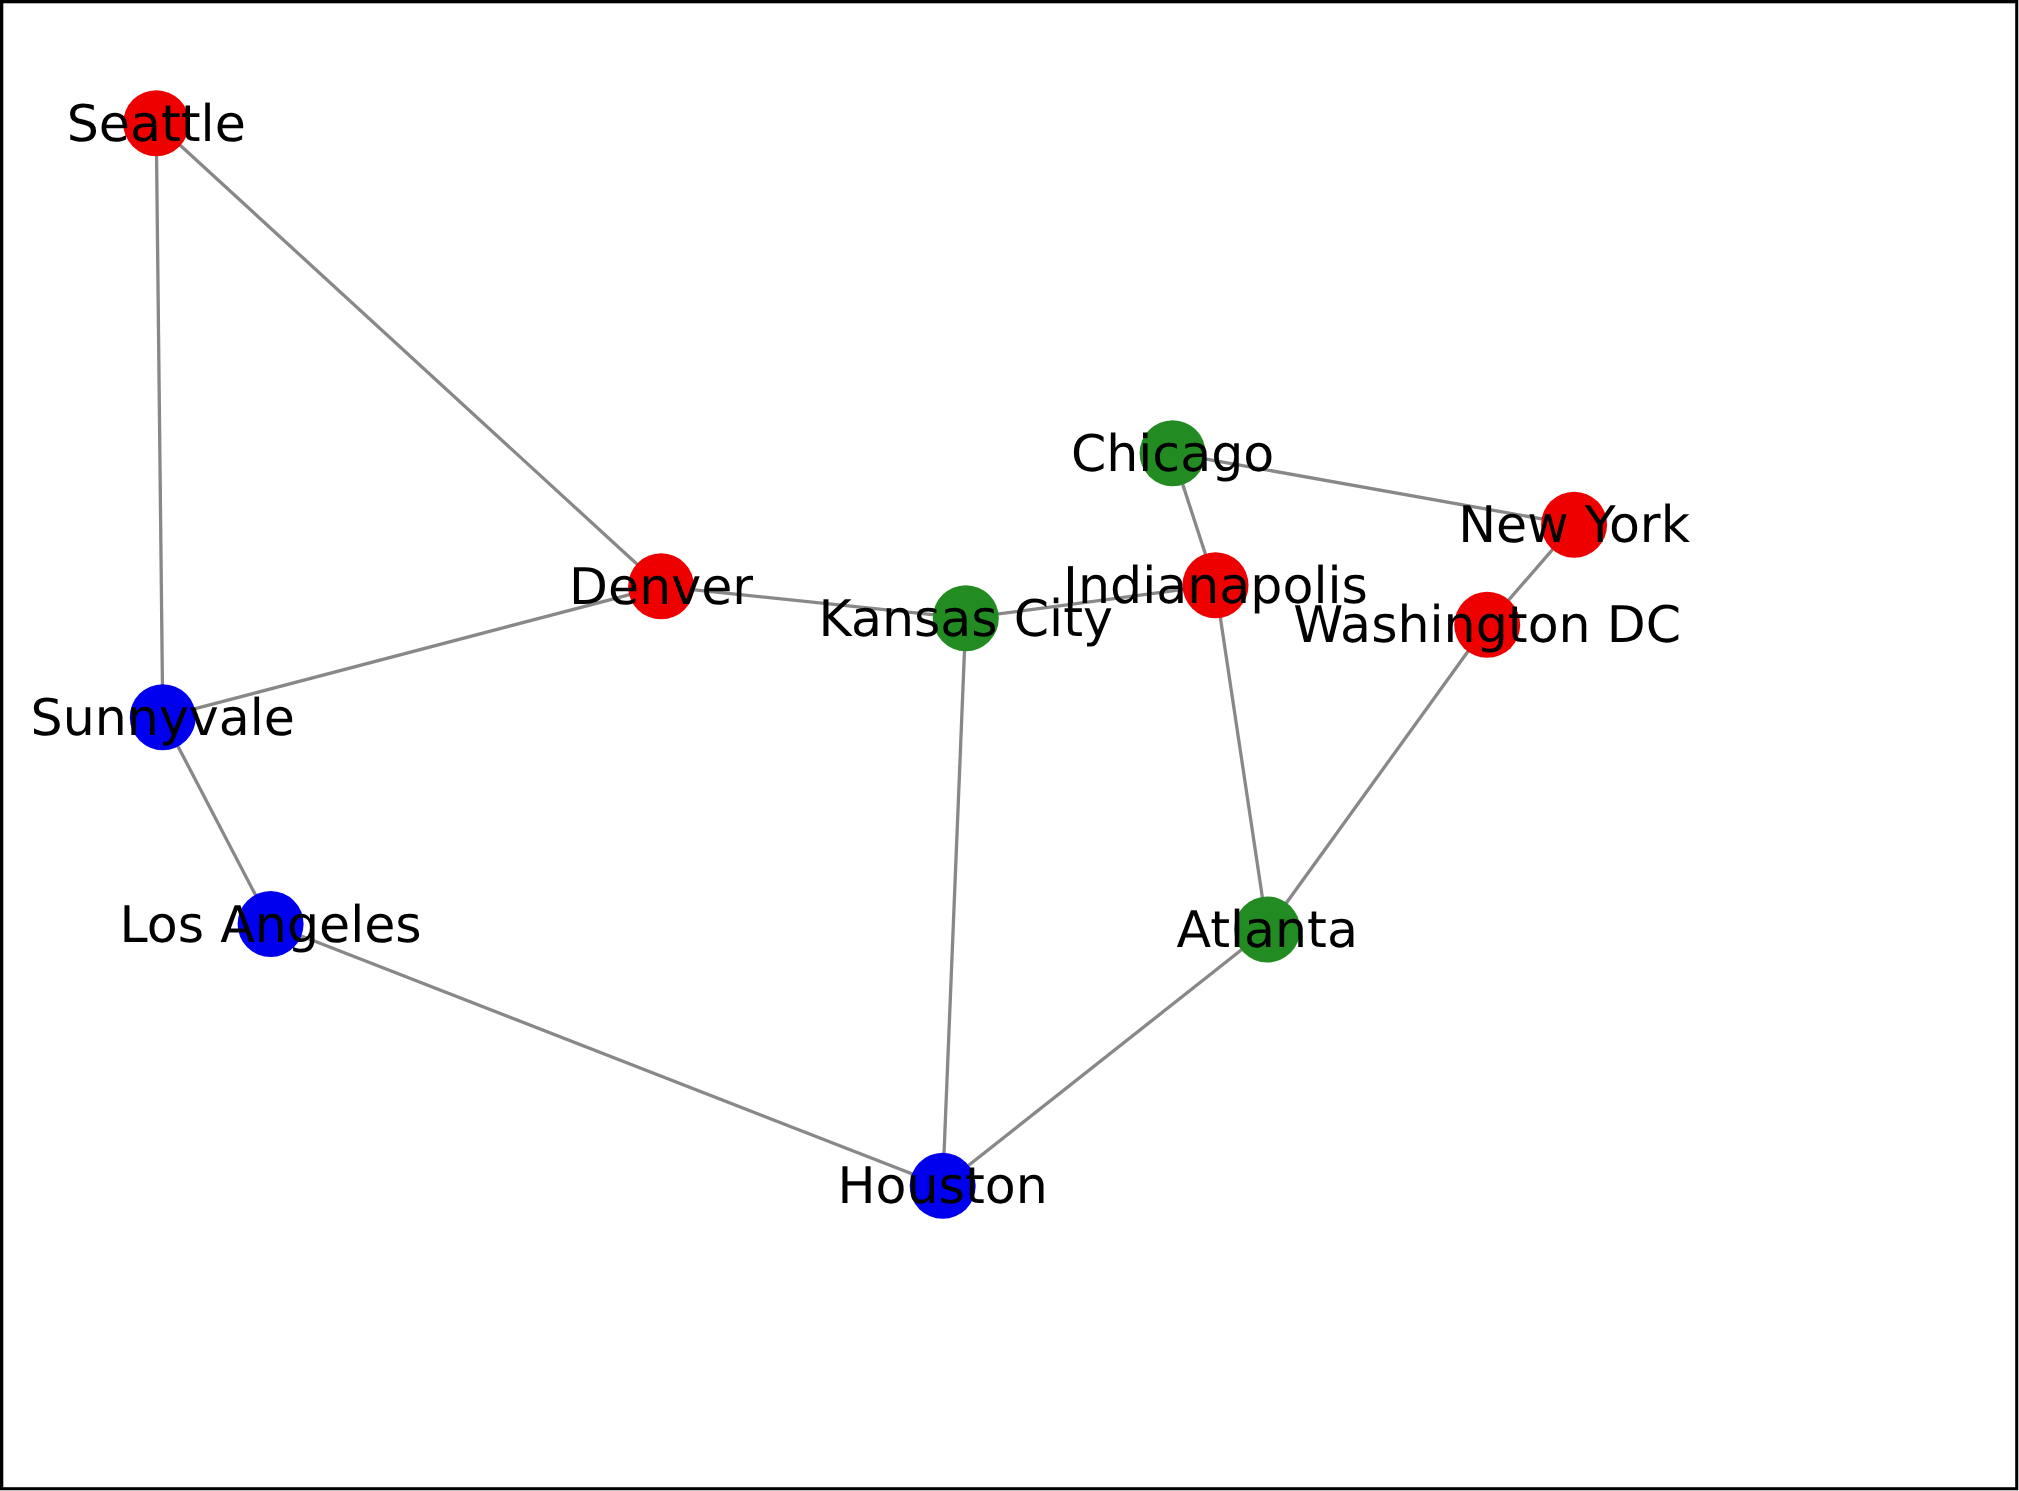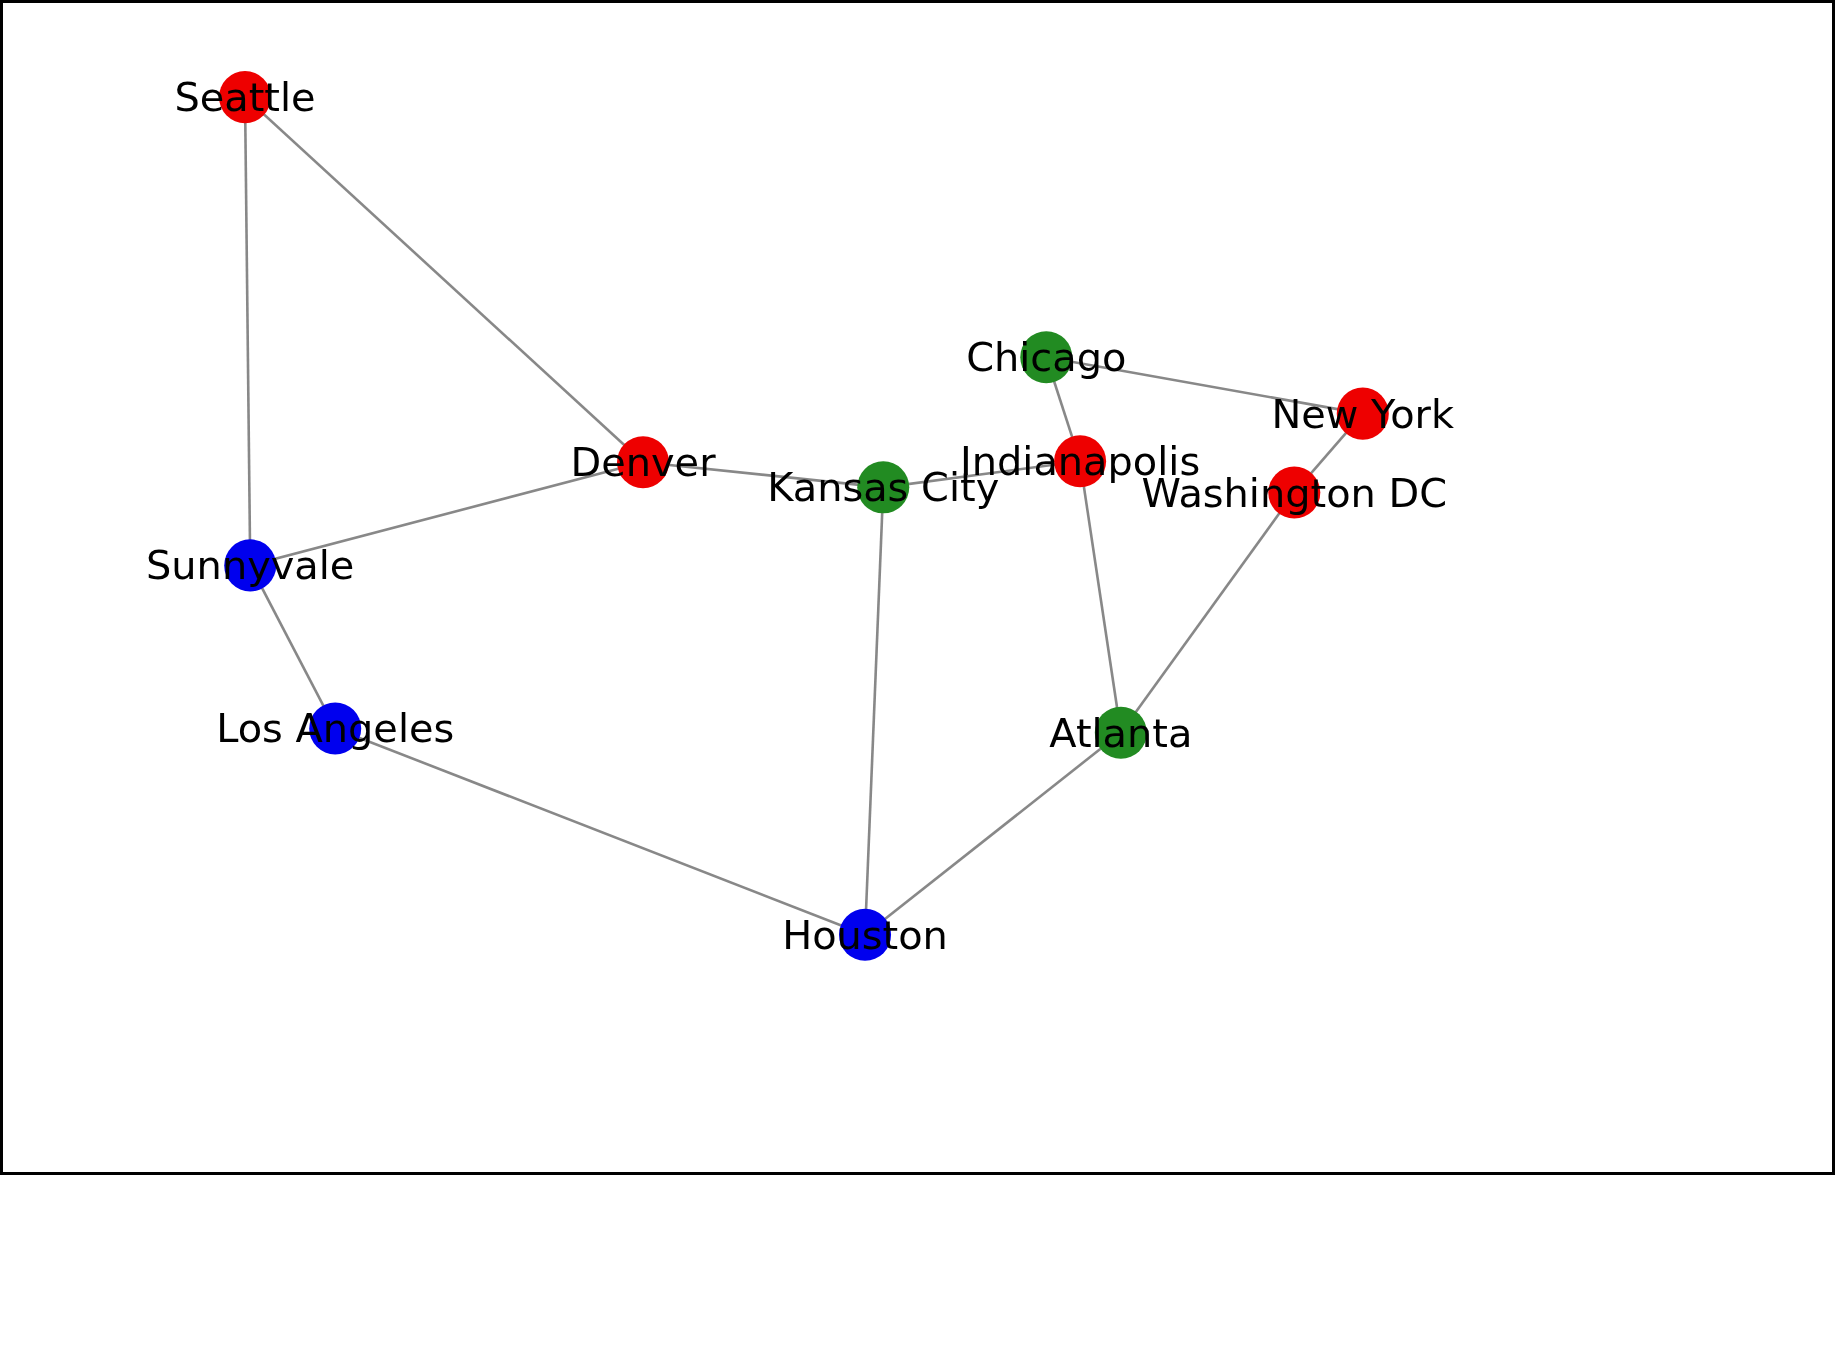--- a/index.html
+++ b/index.html
@@ -4,21 +4,21 @@
 <style>
   html, body {
     margin: 0;
     padding: 0;
     background: #ffffff;
     font-family: "DejaVu Sans", sans-serif;
   }
   .figure {
     position: relative;
     width: 1835px;
-    height: 1175px;
+    height: 1355px;
     background: #ffffff;
     box-sizing: border-box;
   }
   .plot-frame {
     position: absolute;
     inset: 0;
     border: 3px solid #000000;
     box-sizing: border-box;
   }
   svg.graph {

